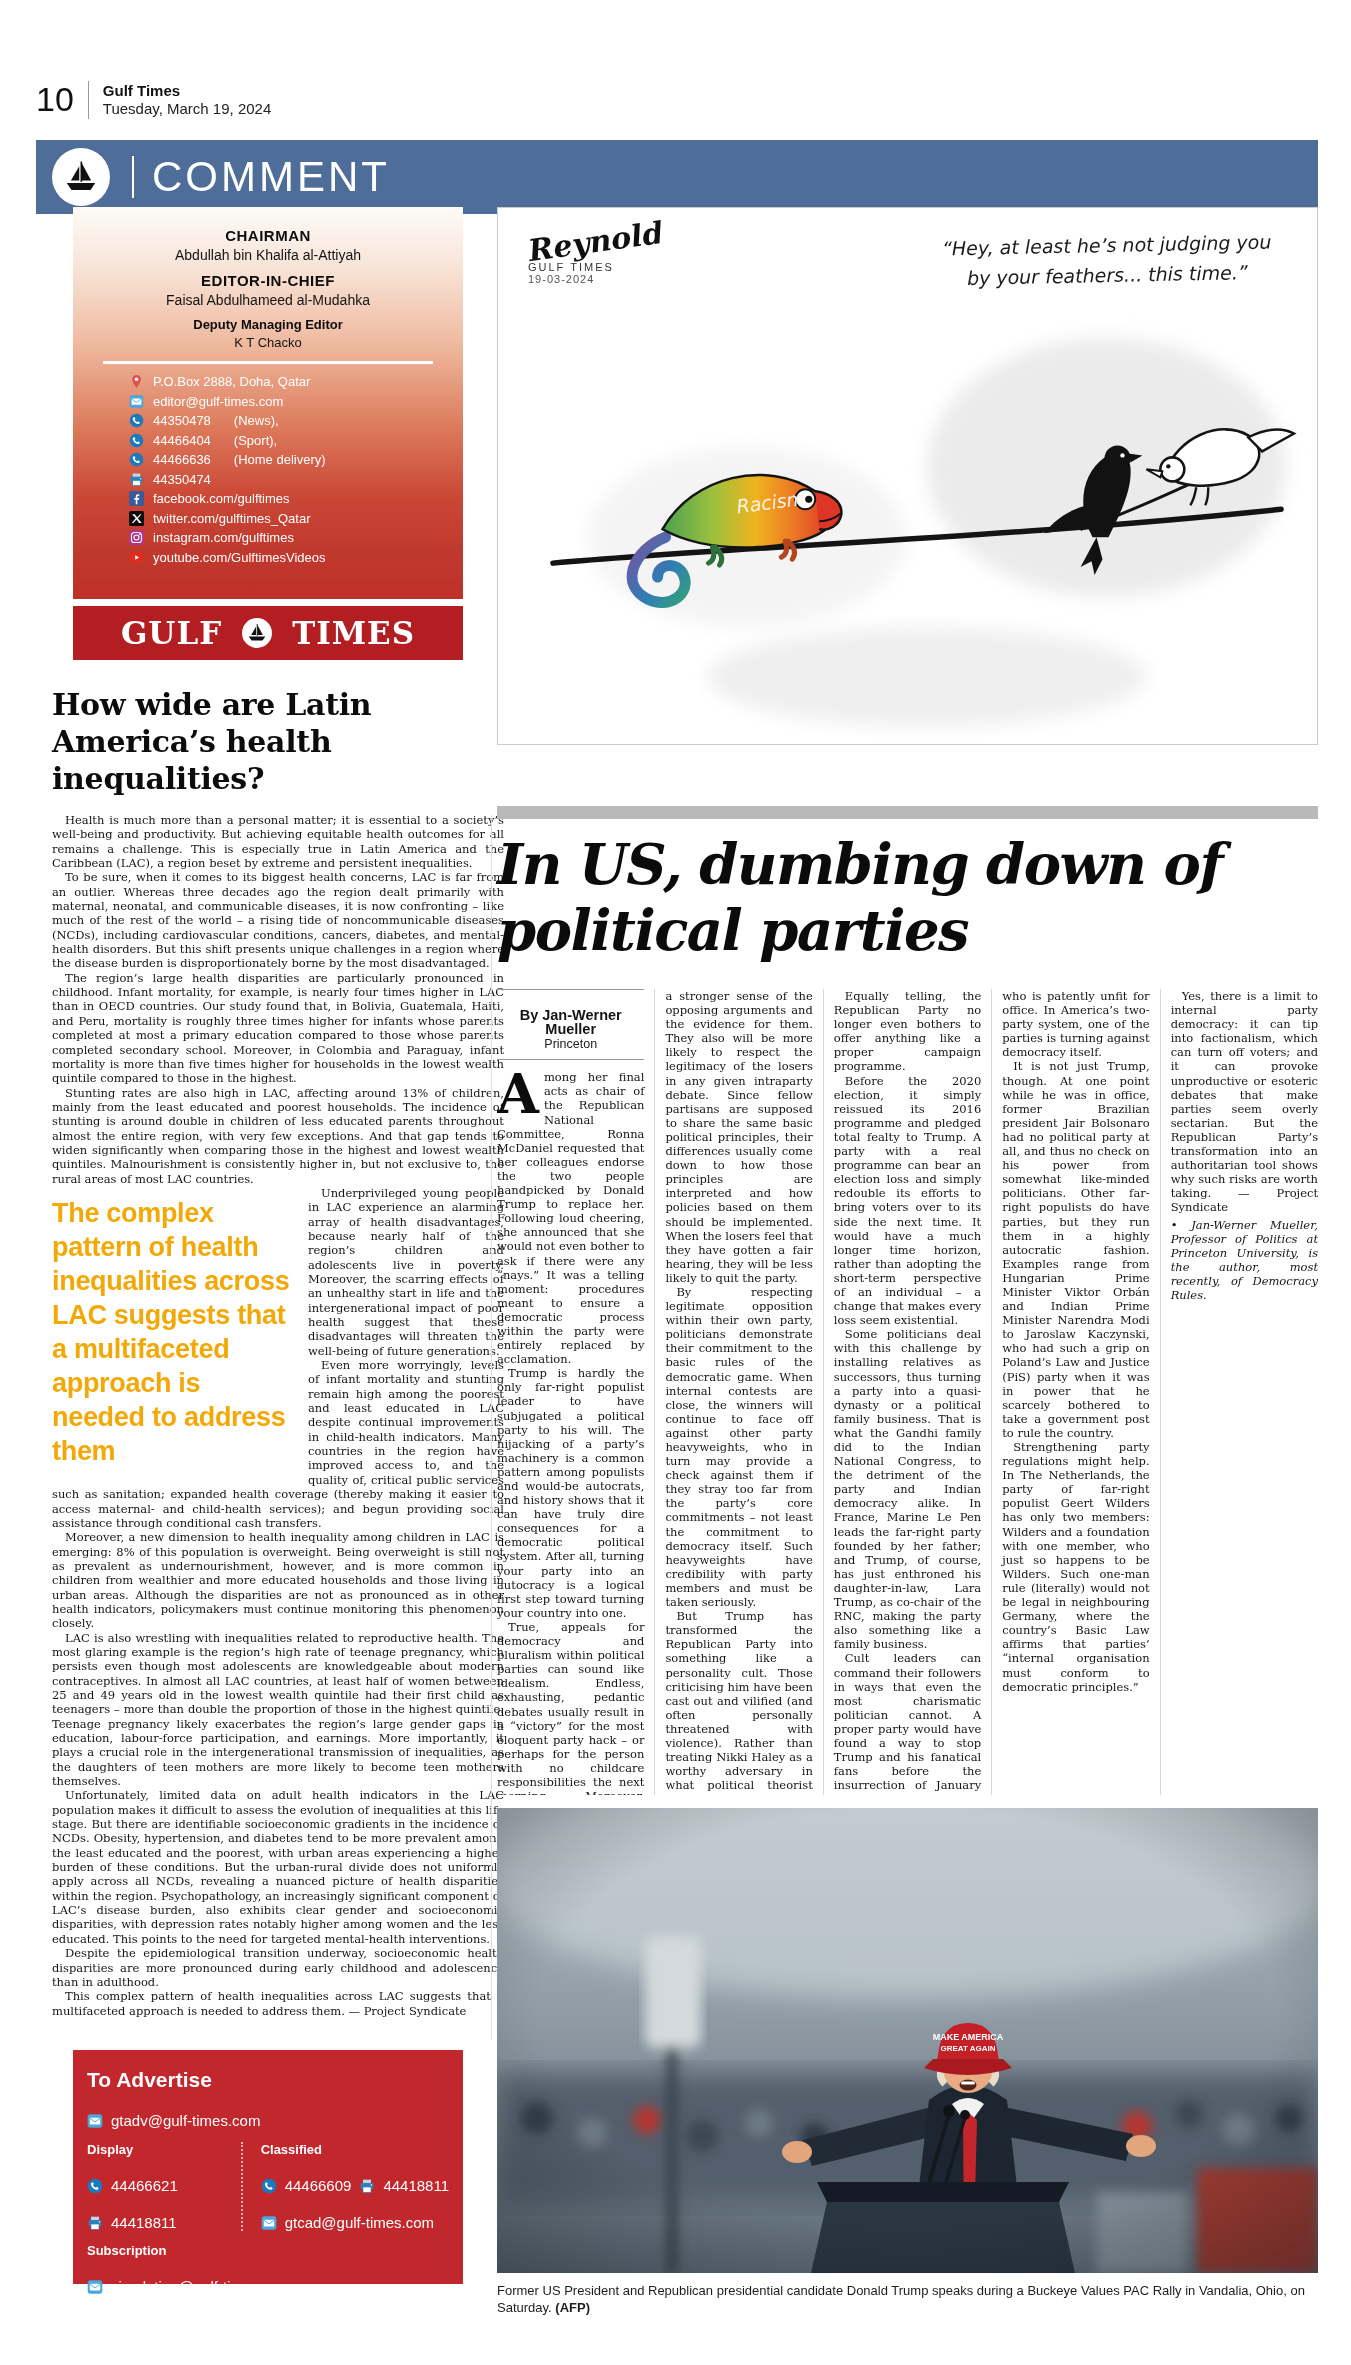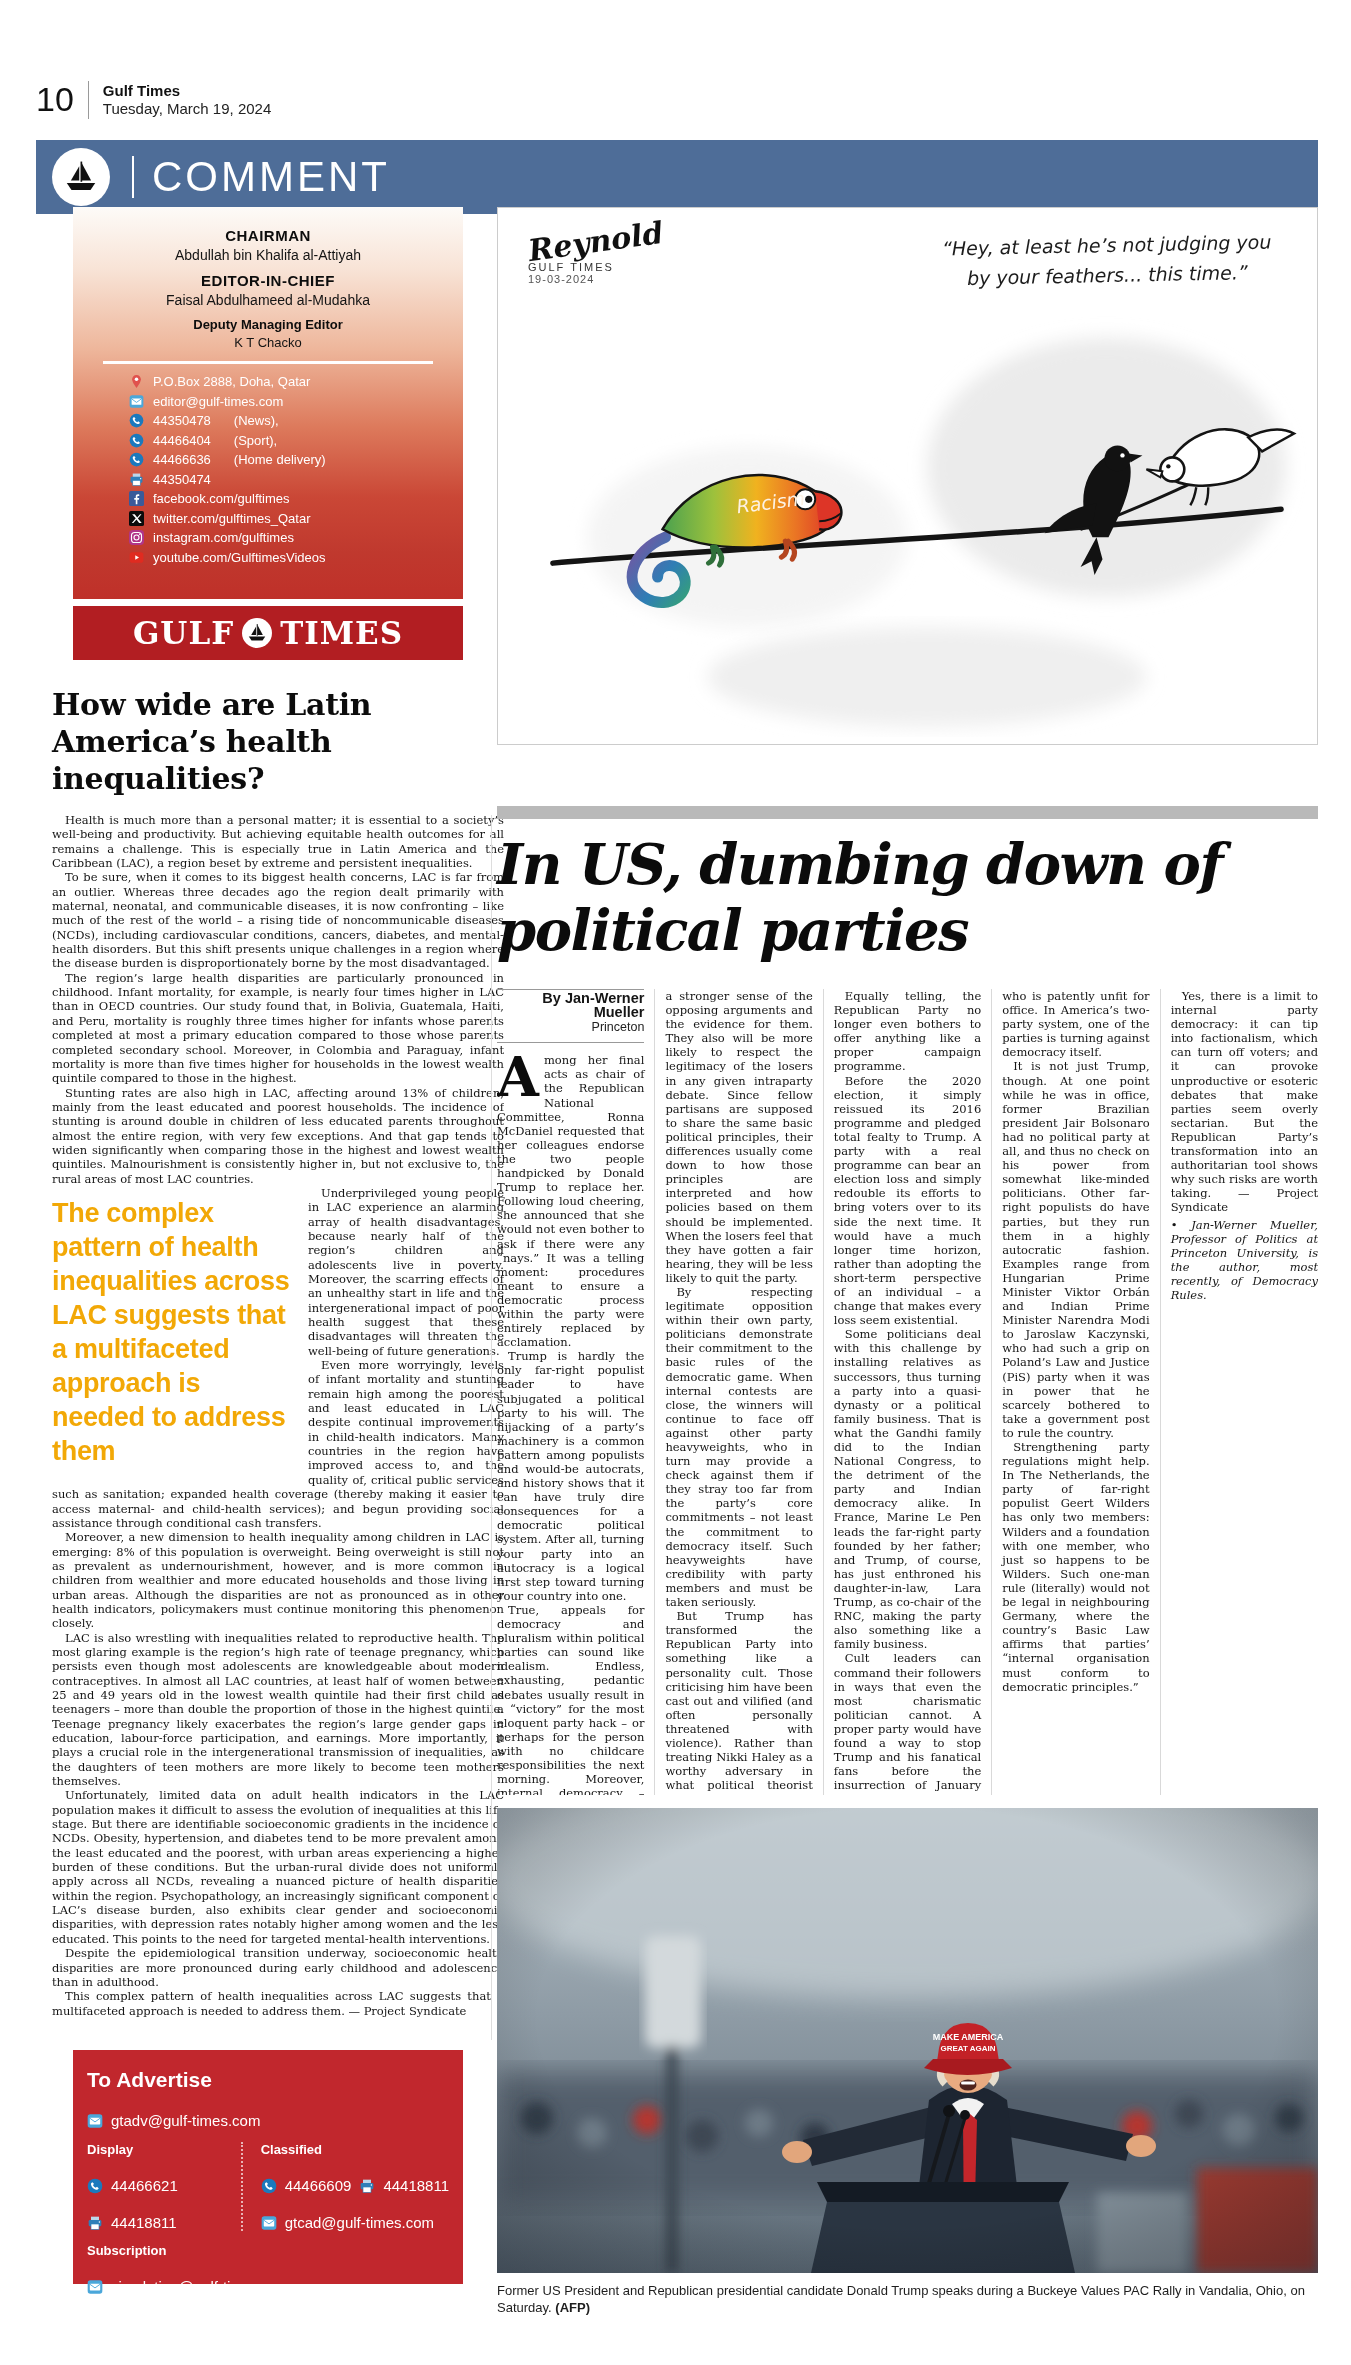--- a/index.html
+++ b/index.html
@@ -32,21 +32,21 @@
   .mh-dep { font-size:13px; font-weight:bold; color:#0d0d0d; margin-top:2px; }
   .mh-depname { font-size:13px; color:#141414; margin-top:3px; }
   .mh-divider { width:330px; height:3px; background:#fff; margin:11px auto 10px; }
   .contacts { width:278px; margin:0 auto; text-align:left; }
   .crow { display:flex; align-items:center; gap:9px; margin-bottom:4.5px; color:#fff; font-size:13px; }
   .cicon { width:15px; height:15px; flex:0 0 15px; }
   .clabel2 { margin-left:14px; }
   .clabel2:empty { display:none; }
 
   .gtlogo { margin:7px 0 0 21px; width:390px; height:54px; background:#b21e22; color:#fff;
-            display:flex; align-items:center; justify-content:center; gap:8px;
+            display:flex; align-items:center; justify-content:center; gap:20px;
             font-family:"DejaVu Serif", serif; font-weight:bold; font-size:31px; letter-spacing:1px; }
   .gtlogo .logoship { width:30px; height:30px; background:#fff; border-radius:50%;
             display:flex; align-items:center; justify-content:center; }
   .gtlogo .logoship svg { width:22px; height:22px; }
 
   .lefthead { margin-top:26px; width:420px; font-family:"DejaVu Serif", serif; font-weight:bold;
               font-size:30px; line-height:37px; letter-spacing:-.3px; color:#0c0c0c; }
   .leftbody { margin-top:16px; width:452px; height:1216px; overflow:hidden;
               font-family:"DejaVu Serif", serif; font-size:11.5px; line-height:14.35px;
               text-align:justify; color:#151515; }
@@ -88,22 +88,22 @@
               margin-bottom:26px; }
 
   .cols { display:flex; width:821px; height:806px; overflow:hidden; }
   .col { flex:1; padding:0 10px; border-left:1px solid #d9d9d9;
          font-family:"DejaVu Serif", serif; font-size:11.5px; line-height:14.1px;
          text-align:justify; color:#151515; }
   .col:first-child { border-left:none; padding-left:0; }
   .col:last-child { padding-right:0; }
   .col p { text-indent:11px; }
   .col p.noind { text-indent:0; }
-  .byline-block { border-top:1px solid #999; border-bottom:1px solid #999; padding:1px 0 8px;
-                  margin-bottom:10px; font-family:"Liberation Sans", sans-serif; text-align:right; }
+  .byline-block { border-top:1px solid #999; border-bottom:1px solid #999; padding:18px 0 8px;
+                  margin-bottom:10px; font-family:"Liberation Sans", sans-serif; text-align:center; }
   .byline { font-weight:bold; font-size:14.5px; }
   .byloc { font-size:12.5px; margin-top:1px; color:#222; }
   .dropcap { float:left; font-family:"DejaVu Serif", serif; font-weight:bold; font-size:54px;
              line-height:44px; padding:2px 5px 0 0; color:#0c0c0c; }
   .bio { font-style:italic; margin-top:3px; }
 
   .photobox { margin-top:13px; width:821px; height:465px; background:#7d8a94; }
   .photocap { margin-top:9px; width:821px; font-family:"Liberation Sans", sans-serif; font-size:13px;
               line-height:17px; color:#1e1e1e; }
   .photocap b { font-weight:bold; }

